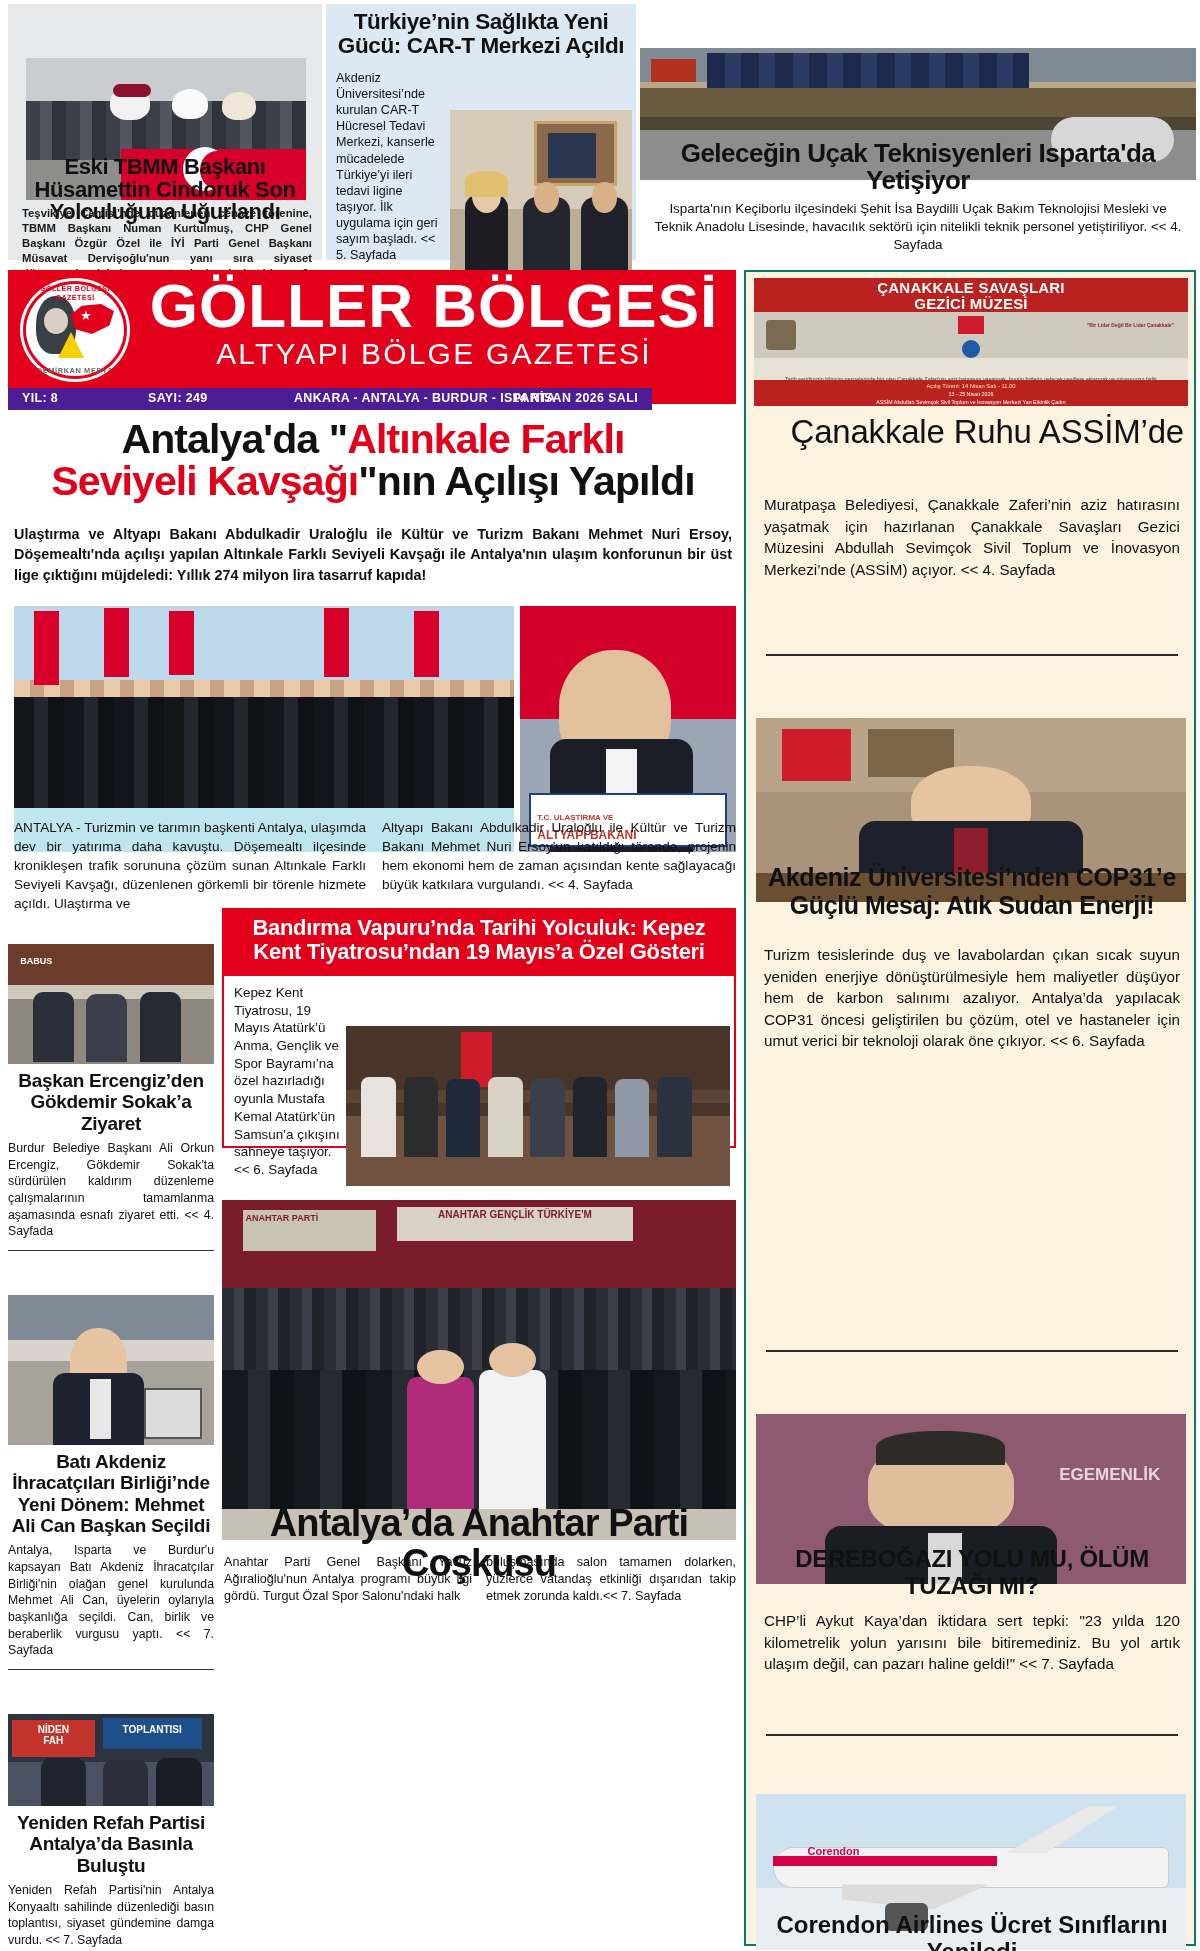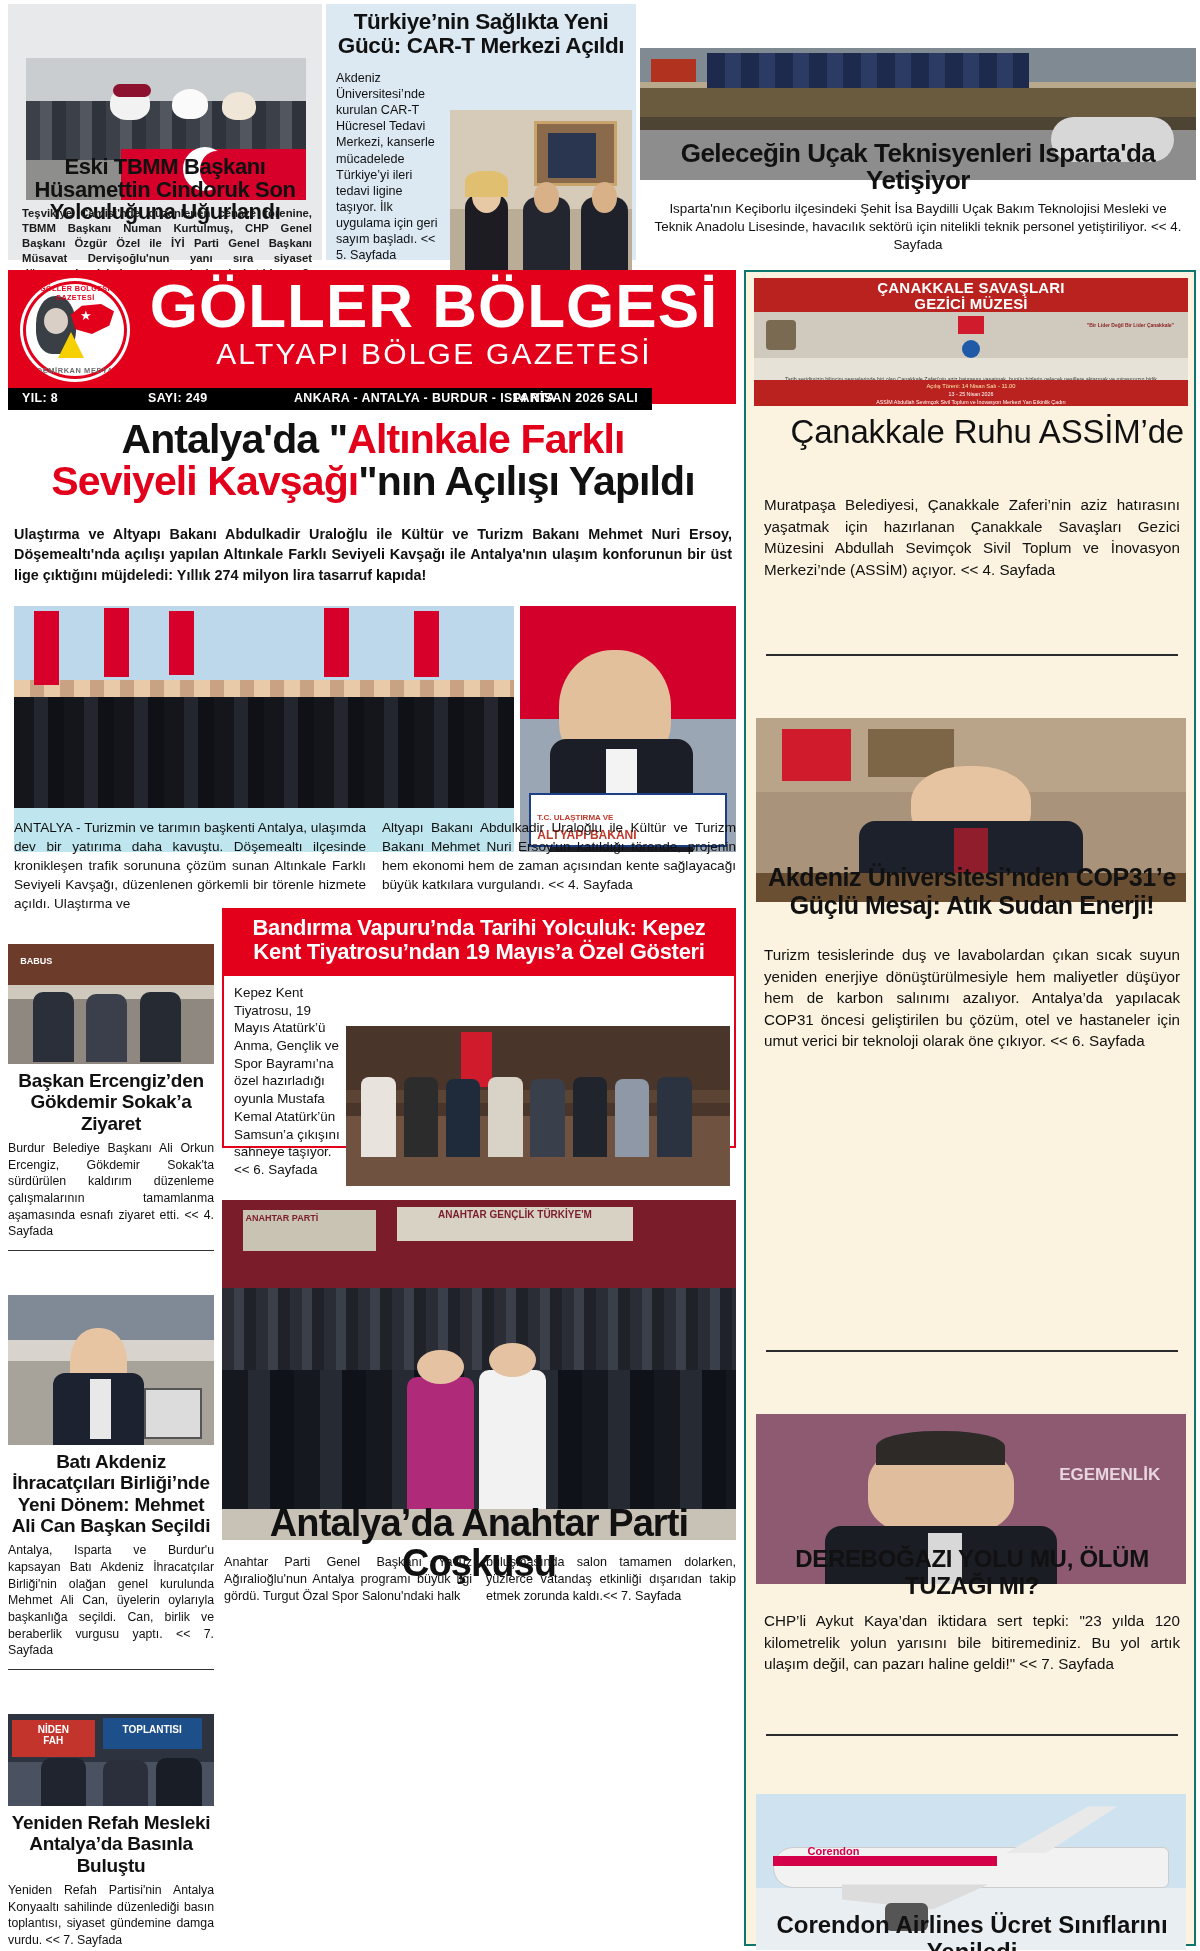--- a/index.html
+++ b/index.html
@@ -63,21 +63,21 @@
   .mh-logo .ltop { position:absolute; left:0; right:0; top:6px; text-align:center;
                    font-size:7.2px; font-weight:bold; letter-spacing:.4px; color:#e2001a; }
   .mh-logo .lbot { position:absolute; left:0; right:0; bottom:7px; text-align:center;
                    font-size:7.4px; font-weight:bold; color:#6b6b6b; letter-spacing:.6px; }
   .mh-title { position:absolute; left:128px; top:6px; width:596px; }
   .mh-title .l1 { font-size:62px; font-weight:bold; color:#fff; letter-spacing:1px;
                   line-height:0.98; text-align:center; }
   .mh-title .l2 { font-size:30px; color:#fff; letter-spacing:2.2px; line-height:1.1;
                   text-align:center; font-weight:300; }
   .mh-bar { position:absolute; left:8px; top:388px; width:644px; height:22px;
-            background:#000000; color:#fff; }
+            background:#4c1d95; color:#fff; }
   .mh-bar span { position:absolute; top:3px; font-size:12.4px; font-weight:bold;
                  letter-spacing:.4px; }
   .mh-bar .b1 { left:14px; }
   .mh-bar .b2 { left:140px; }
   .mh-bar .b3 { left:286px; }
   .mh-bar .b4 { right:14px; }
 
   
   .rail { position:absolute; left:744px; top:270px; width:452px; height:1676px;
           background:#fbf3df; border:2px solid #0f766e; }
@@ -301,21 +301,21 @@
     </div>
 
     <div style="margin-top:14px;">
       <div class="li-img photo" style="height:92px;background:linear-gradient(#2e3340 0 52%, #4a5160 52% 100%);">
         <div style="position:absolute;left:2%;top:6%;width:40%;height:40%;background:#c3342c;color:#fff;font-size:10px;font-weight:bold;text-align:center;line-height:1.1;padding-top:4px;">NİDEN<br>FAH</div>
         <div style="position:absolute;left:46%;top:4%;width:48%;height:34%;background:#1d4f8a;color:#fff;font-size:10px;font-weight:bold;text-align:center;padding-top:6px;">TOPLANTISI</div>
         <div style="position:absolute;left:16%;top:48%;width:22%;height:52%;background:#20242e;border-radius:10px 10px 0 0;"></div>
         <div style="position:absolute;left:46%;top:50%;width:22%;height:50%;background:#2a2f3b;border-radius:10px 10px 0 0;"></div>
         <div style="position:absolute;left:72%;top:48%;width:22%;height:52%;background:#191d26;border-radius:10px 10px 0 0;"></div>
       </div>
-      <div class="li-h">Yeniden Refah Mesleki Antalya’da Basınla Buluştu</div>
+      <div class="li-h">Yeniden Refah Partisi Antalya’da Basınla Buluştu</div>
       <div class="li-p">Yeniden Refah Partisi'nin Antalya Konyaaltı sahilinde düzenlediği basın toplantısı, siyaset gündemine damga vurdu. &lt;&lt; 7. Sayfada</div>
     </div>
   </div>
 
   <div class="bandi">
     <div class="bandi-hd">Bandırma Vapuru’nda Tarihi Yolculuk: Kepez Kent Tiyatrosu’ndan 19 Mayıs’a Özel Gösteri</div>
     <div class="bandi-p">Kepez Kent Tiyatrosu, 19 Mayıs Atatürk’ü Anma, Gençlik ve Spor Bayramı’na özel hazırladığı oyunla Mustafa Kemal Atatürk’ün Samsun’a çıkışını sahneye taşıyor. &lt;&lt; 6. Sayfada</div>
     <div class="bandi-img photo" style="background:linear-gradient(#3a2a22 0 56%, #6f5340 56% 100%);">
       <div style="position:absolute;left:0;right:0;top:0;height:56%;background:#4a352a;"></div>
       <div style="position:absolute;left:30%;top:4%;width:8%;height:34%;background:#cf1b2b;"></div>

